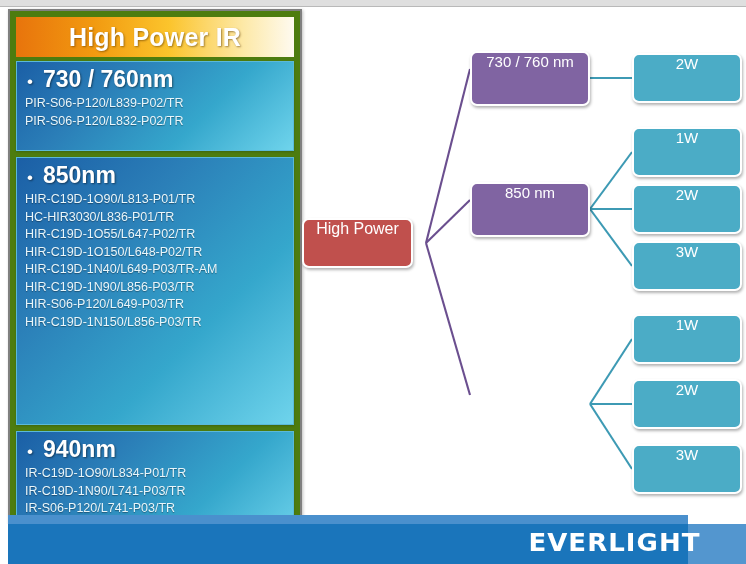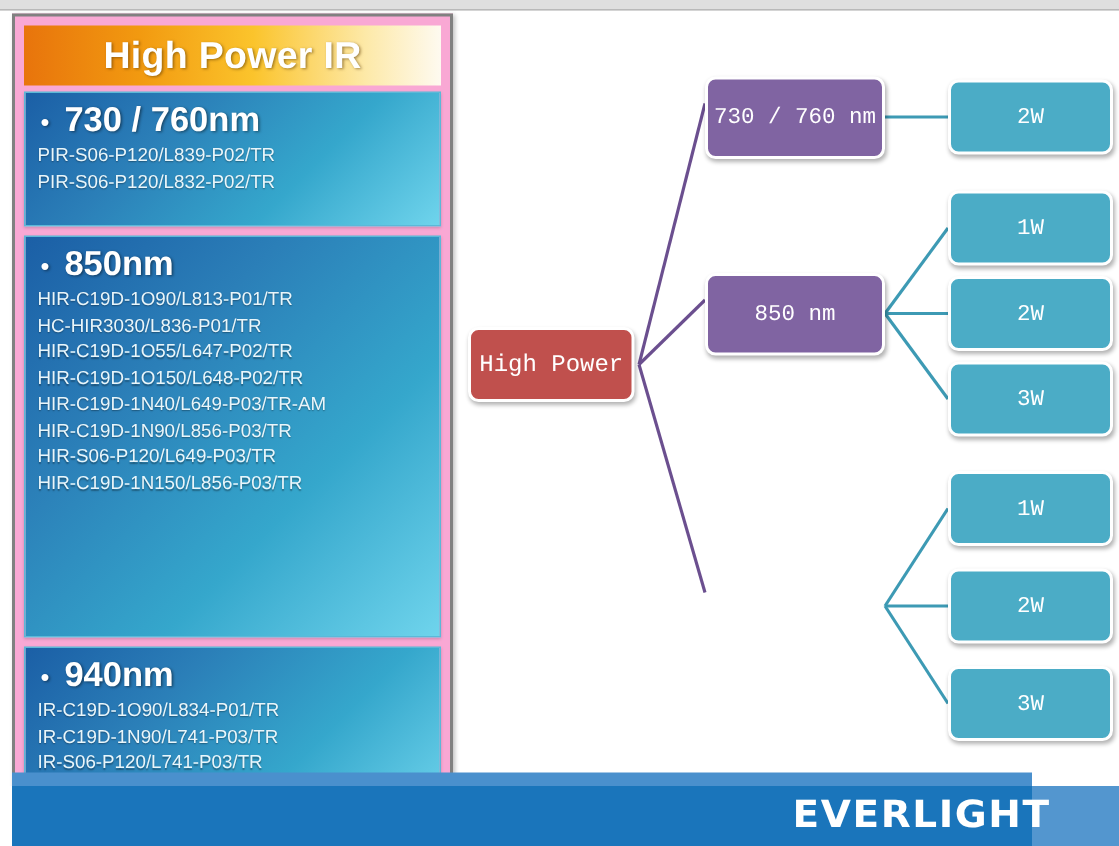--- a/index.html
+++ b/index.html
@@ -12,21 +12,21 @@
   }
   #stage{position:absolute;inset:0;width:746px;height:564px;background:#fff;overflow:hidden;}
 
   
   .top-strip{position:absolute;left:0;top:0;width:746px;height:7px;background:#dfdfdf;}
   .top-strip:after{content:"";position:absolute;left:0;top:6px;width:746px;height:1px;background:#b9b9b9;}
 
   
   .left-card{
     position:absolute;left:8px;top:9px;width:294px;height:542px;
-    background:#f9a8d4;border:2px solid #808080;box-sizing:border-box;
+    background:#4d7c0f;border:2px solid #808080;box-sizing:border-box;
     box-shadow:1px 1px 3px rgba(0,0,0,.25);
   }
   .card-inner{position:absolute;left:6px;top:6px;right:6px;bottom:6px;}
 
   .hp-header{
     position:absolute;left:0;top:0;width:100%;height:40px;
     background:linear-gradient(to right,#e8740c 0%,#f29a10 28%,#fbc42c 55%,#fde9a8 82%,#fefaf0 100%);
     display:flex;align-items:center;justify-content:center;
   }
   .hp-header-text{
@@ -58,26 +58,25 @@
     color:#e9f6fb;font-size:12.5px;line-height:17.5px;white-space:nowrap;
     text-shadow:0 1px 1px rgba(0,0,0,.35);
   }
 
   
   .diagram{position:absolute;left:302px;top:9px;width:444px;height:500px;}
   .diagram svg.links{position:absolute;left:0;top:0;width:444px;height:500px;}
 
   .node{
     position:absolute;border-radius:7px;box-sizing:border-box;
-    display:flex;align-items:center;justify-content:center;
+    display:flex;align-items:flex-start;justify-content:center;
     color:#ffffff;font-size:15px;
     border:2px solid #ffffff;
     box-shadow:1px 2px 3px rgba(0,0,0,.30);
     z-index:3;
-    font-family:Liberation Mono, monospace;
   }
   .node.root{background:#c0504d;font-size:16px;}
   .node.mid{background:#8064a2;}
   .node.leaf{background:#4bacc6;}
 
   
   .banner-light{position:absolute;left:8px;top:515px;width:680px;height:9px;background:#4a90cd;}
   .banner-main{position:absolute;left:8px;top:524px;width:680px;height:40px;background:#1a75bb;}
   .banner-right{position:absolute;left:688px;top:524px;width:58px;height:40px;background:#5396cf;}
   .banner-text{
@@ -166,21 +165,21 @@
         <line x1="288" y1="200" x2="330" y2="257"></line>
       </g>
 
       <g stroke="#3d9ab4" stroke-width="2.1" fill="none">
         <line x1="288" y1="395" x2="330" y2="330"></line>
         <line x1="288" y1="395" x2="330" y2="395"></line>
         <line x1="288" y1="395" x2="330" y2="460"></line>
       </g>
     </svg>
 
-    <div class="node root" style="left:10px;top:209px;width:111px;height:50px;">
+    <div class="node root" style="left:0;top:209px;width:111px;height:50px;">
       <span>High Power</span>
     </div>
 
     <div class="node mid" style="left:168px;top:42px;width:120px;height:55px;">
       <span>730 / 760 nm</span>
     </div>
     <div class="node mid" style="left:168px;top:173px;width:120px;height:55px;">
       <span>850 nm</span>
     </div>
 

